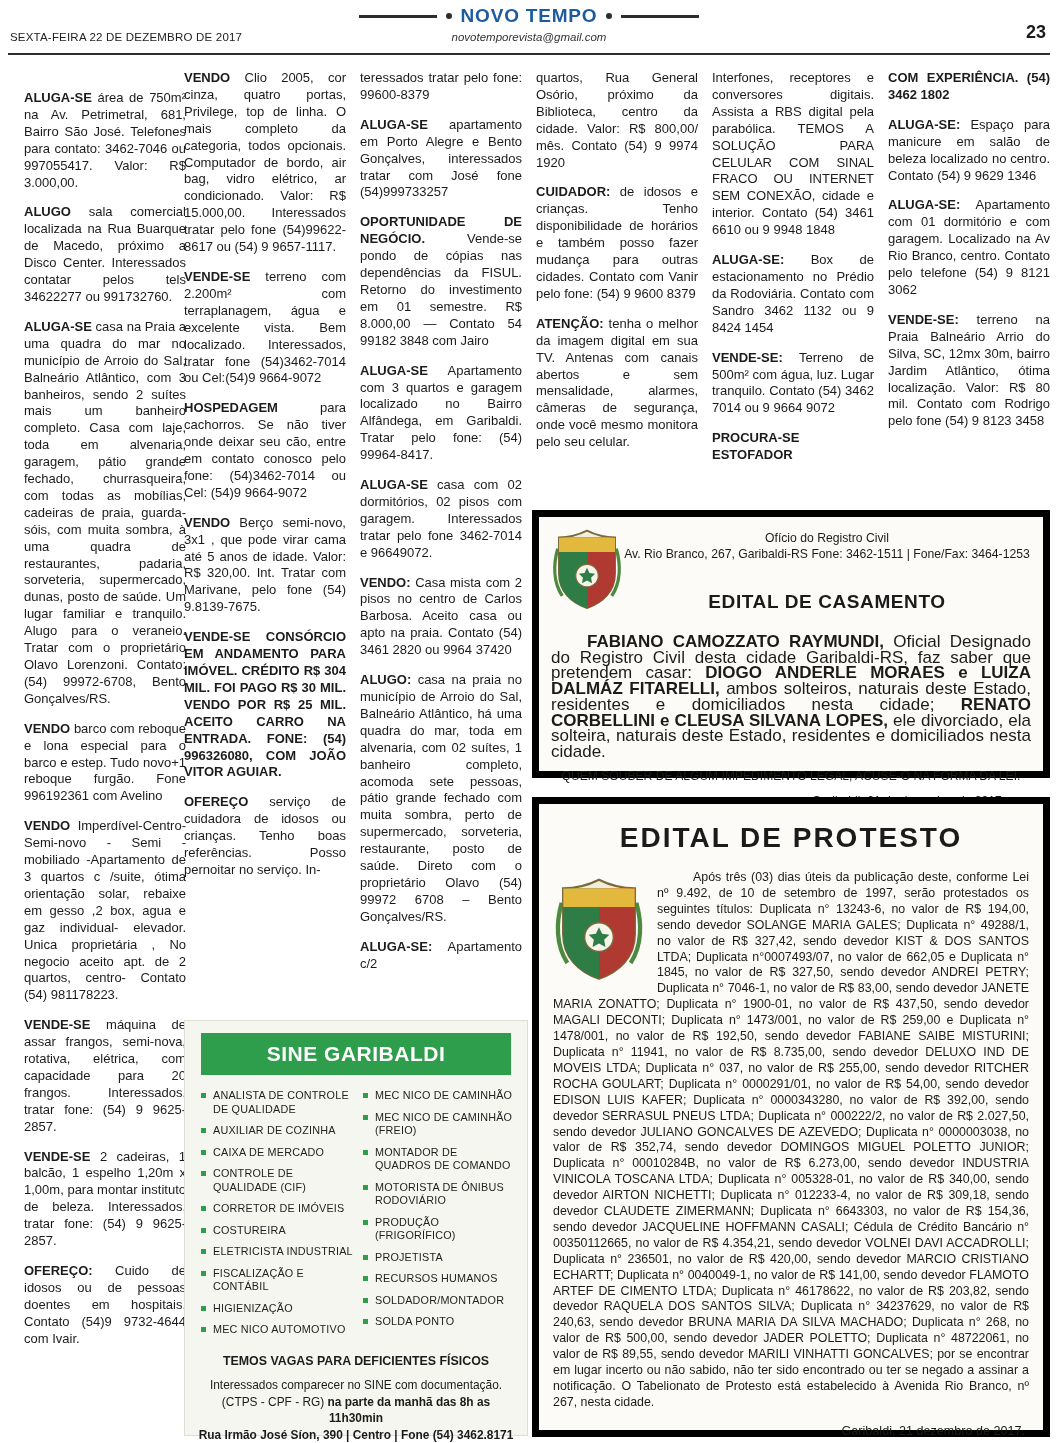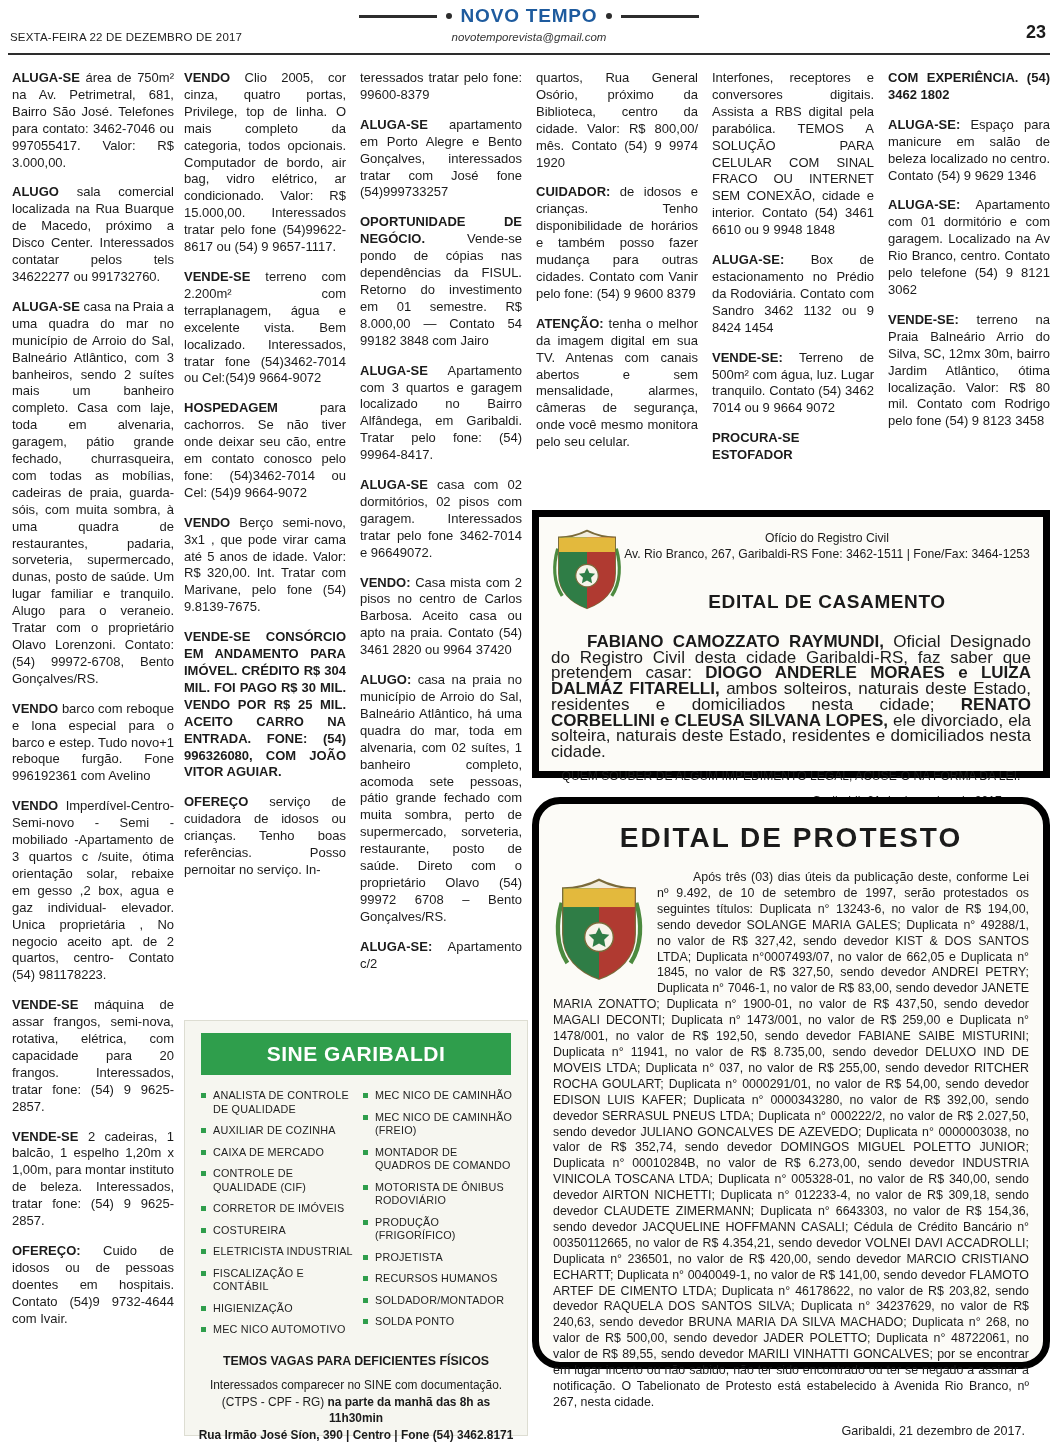--- a/index.html
+++ b/index.html
@@ -14,37 +14,37 @@
   .masthead-text{font-size:19px;font-weight:bold;letter-spacing:.8px;color:#1e5b9e;}
   .date-line{position:absolute;top:31px;left:10px;font-size:11.5px;letter-spacing:.2px;color:#222;}
   .email-line{position:absolute;top:31px;left:0;right:0;text-align:center;font-style:italic;
               font-size:11.5px;color:#333;}
   .page-number{position:absolute;top:22px;right:12px;font-size:18px;font-weight:bold;}
   .head-rule{position:absolute;top:53px;left:8px;right:8px;height:2px;background:#2d2d2d;}
 
   
   .content{position:absolute;top:70px;left:8px;width:1042px;height:1368px;}
   .col{position:absolute;top:0;width:162px;font-size:13px;line-height:16.9px;text-align:justify;}
-  .col-1{left:4px;} .col-2{left:176px;} .col-3{left:352px;}
+  .col-1{left:16px;margin-top:20px;} .col-2{left:176px;} .col-3{left:352px;}
   .col-4{left:528px;} .col-5{left:704px;} .col-6{left:880px;}
   .ad{margin:0 0 13px 0;}
   .lead{font-weight:bold;}
 
   
   .box{position:absolute;border:7px solid #000000;background:#fcfbf7;box-sizing:border-box;}
   .box-casamento{left:524px;top:440px;width:518px;height:268px;padding:9px 12px;}
   .cas-head{display:flex;align-items:flex-start;}
   .cas-crest{width:72px;height:88px;flex:0 0 72px;}
   .cas-head-text{flex:1;text-align:center;font-size:12.2px;line-height:16px;padding-top:4px;}
   .cas-title{font-weight:bold;font-size:19px;letter-spacing:.6px;margin-top:32px;}
   .cas-body{margin:20px 0 0 0;font-size:17px;line-height:15.7px;text-align:justify;text-indent:36px;}
   .cas-warning{margin:9px 0 0 0;text-align:center;font-size:12.1px;}
   .cas-sign{margin-top:10px;text-align:right;padding-right:26px;font-size:12.1px;line-height:16px;}
 
-  .box-protesto{left:524px;top:727px;width:518px;height:572px;padding:10px 14px;border-radius:28px;}
+  .box-protesto{left:524px;top:727px;width:518px;height:640px;padding:10px 14px;}
   .prot-title{text-align:center;font-size:28px;font-weight:bold;letter-spacing:2px;margin:8px 0 16px;}
   .prot-crest{float:left;width:92px;height:112px;margin:4px 12px 4px 0;}
   .prot-body{margin:0;font-size:12.4px;line-height:15.9px;text-align:justify;text-indent:36px;}
   .prot-sign{clear:right;margin-top:12px;text-align:right;font-size:12.6px;line-height:17px;padding-right:4px;}
 
   
   .box-sine{position:absolute;left:176px;top:950px;width:344px;height:416px;background:#f6f6f0;
             border:1px solid #ddddd2;box-sizing:border-box;}
   .sine-header{background:#2f9e4c;color:#fff;text-align:center;font-size:21px;font-weight:bold;
                letter-spacing:.5px;padding:9px 0;margin:12px 16px 10px;}

